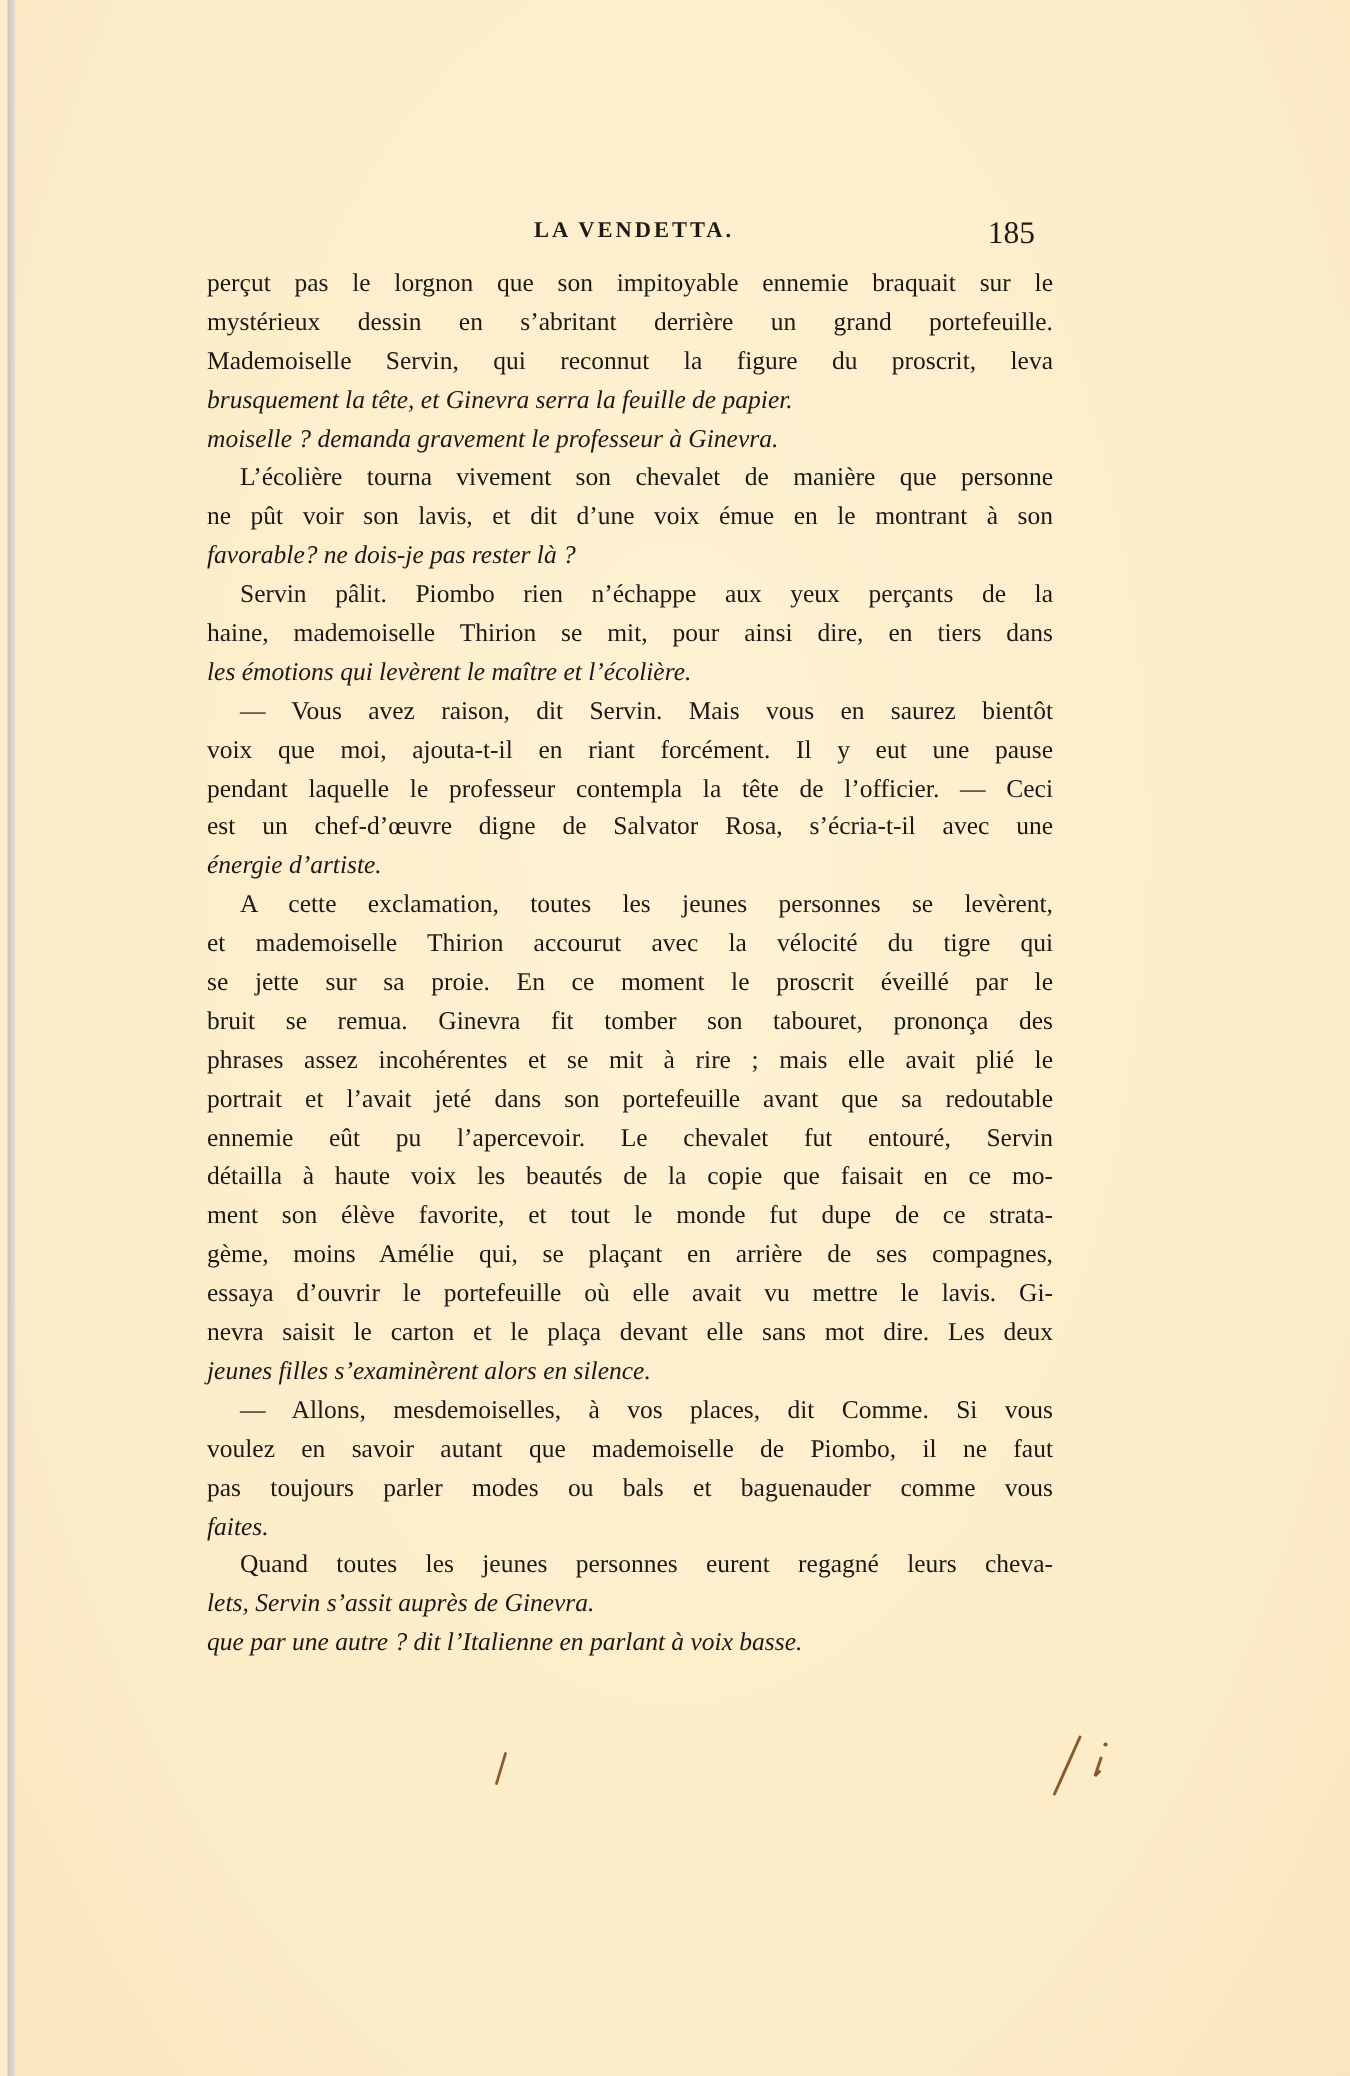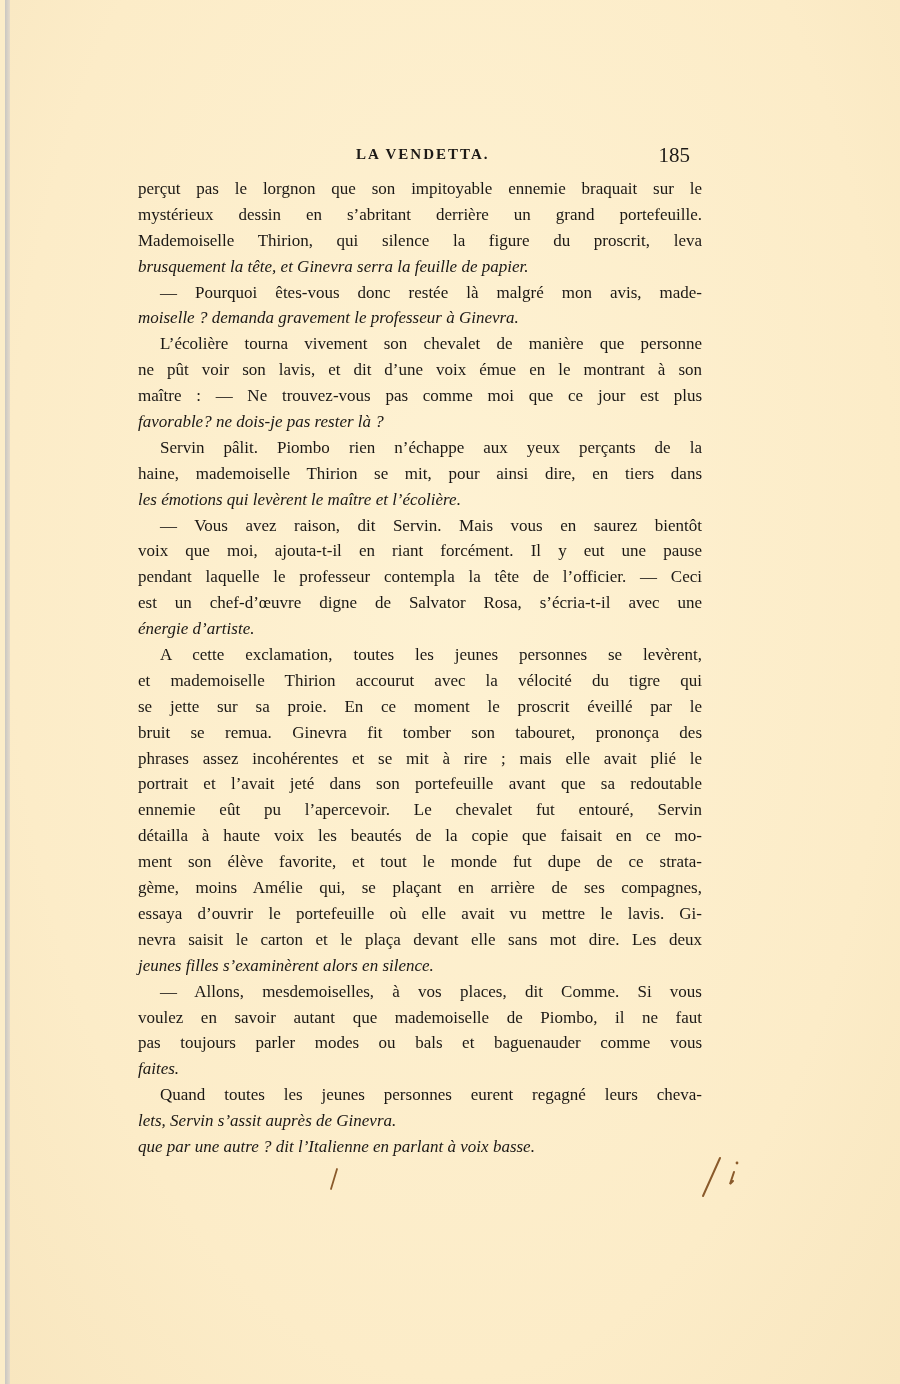--- a/index.html
+++ b/index.html
@@ -53,27 +53,25 @@
   <div class="edge"></div>
 
   <div class="header">
     <span class="running-title">LA VENDETTA.</span>
     <span class="page-number">185</span>
   </div>
 
   <div class="body-text" id="body-text">
       <span class="line">perçut pas le lorgnon que son impitoyable ennemie braquait sur le</span>
       <span class="line">mystérieux dessin en s’abritant derrière un grand portefeuille.</span>
-      <span class="line">Mademoiselle Thirion, qui silence la figure du proscrit, leva</span>
+      <span class="line">Mademoiselle Servin, qui reconnut la figure du proscrit, leva</span>
       <span class="line last">brusquement la tête, et Ginevra serra la feuille de papier.</span>
-      <span class="line indent">— Pourquoi êtes-vous donc restée là malgré mon avis, made-</span>
       <span class="line last">moiselle ? demanda gravement le professeur à Ginevra.</span>
       <span class="line indent">L’écolière tourna vivement son chevalet de manière que personne</span>
       <span class="line">ne pût voir son lavis, et dit d’une voix émue en le montrant à son</span>
-      <span class="line">maître : — Ne trouvez-vous pas comme moi que ce jour est plus</span>
       <span class="line last">favorable? ne dois-je pas rester là ?</span>
       <span class="line indent">Servin pâlit. Piombo rien n’échappe aux yeux perçants de la</span>
       <span class="line">haine, mademoiselle Thirion se mit, pour ainsi dire, en tiers dans</span>
       <span class="line last">les émotions qui levèrent le maître et l’écolière.</span>
       <span class="line indent">— Vous avez raison, dit Servin. Mais vous en saurez bientôt</span>
       <span class="line">voix que moi, ajouta-t-il en riant forcément. Il y eut une pause</span>
       <span class="line">pendant laquelle le professeur contempla la tête de l’officier. — Ceci</span>
       <span class="line">est un chef-d’œuvre digne de Salvator Rosa, s’écria-t-il avec une</span>
       <span class="line last">énergie d’artiste.</span>
       <span class="line indent">A cette exclamation, toutes les jeunes personnes se levèrent,</span>

